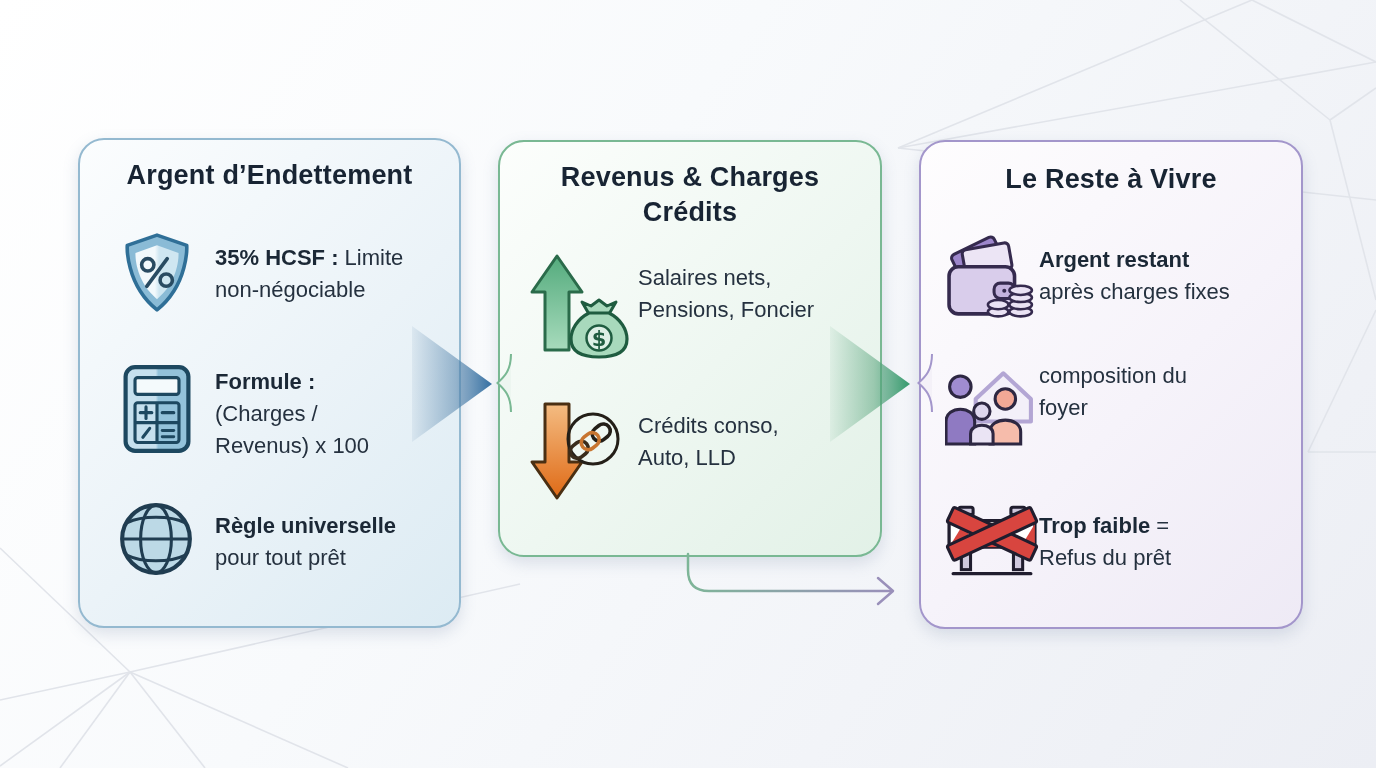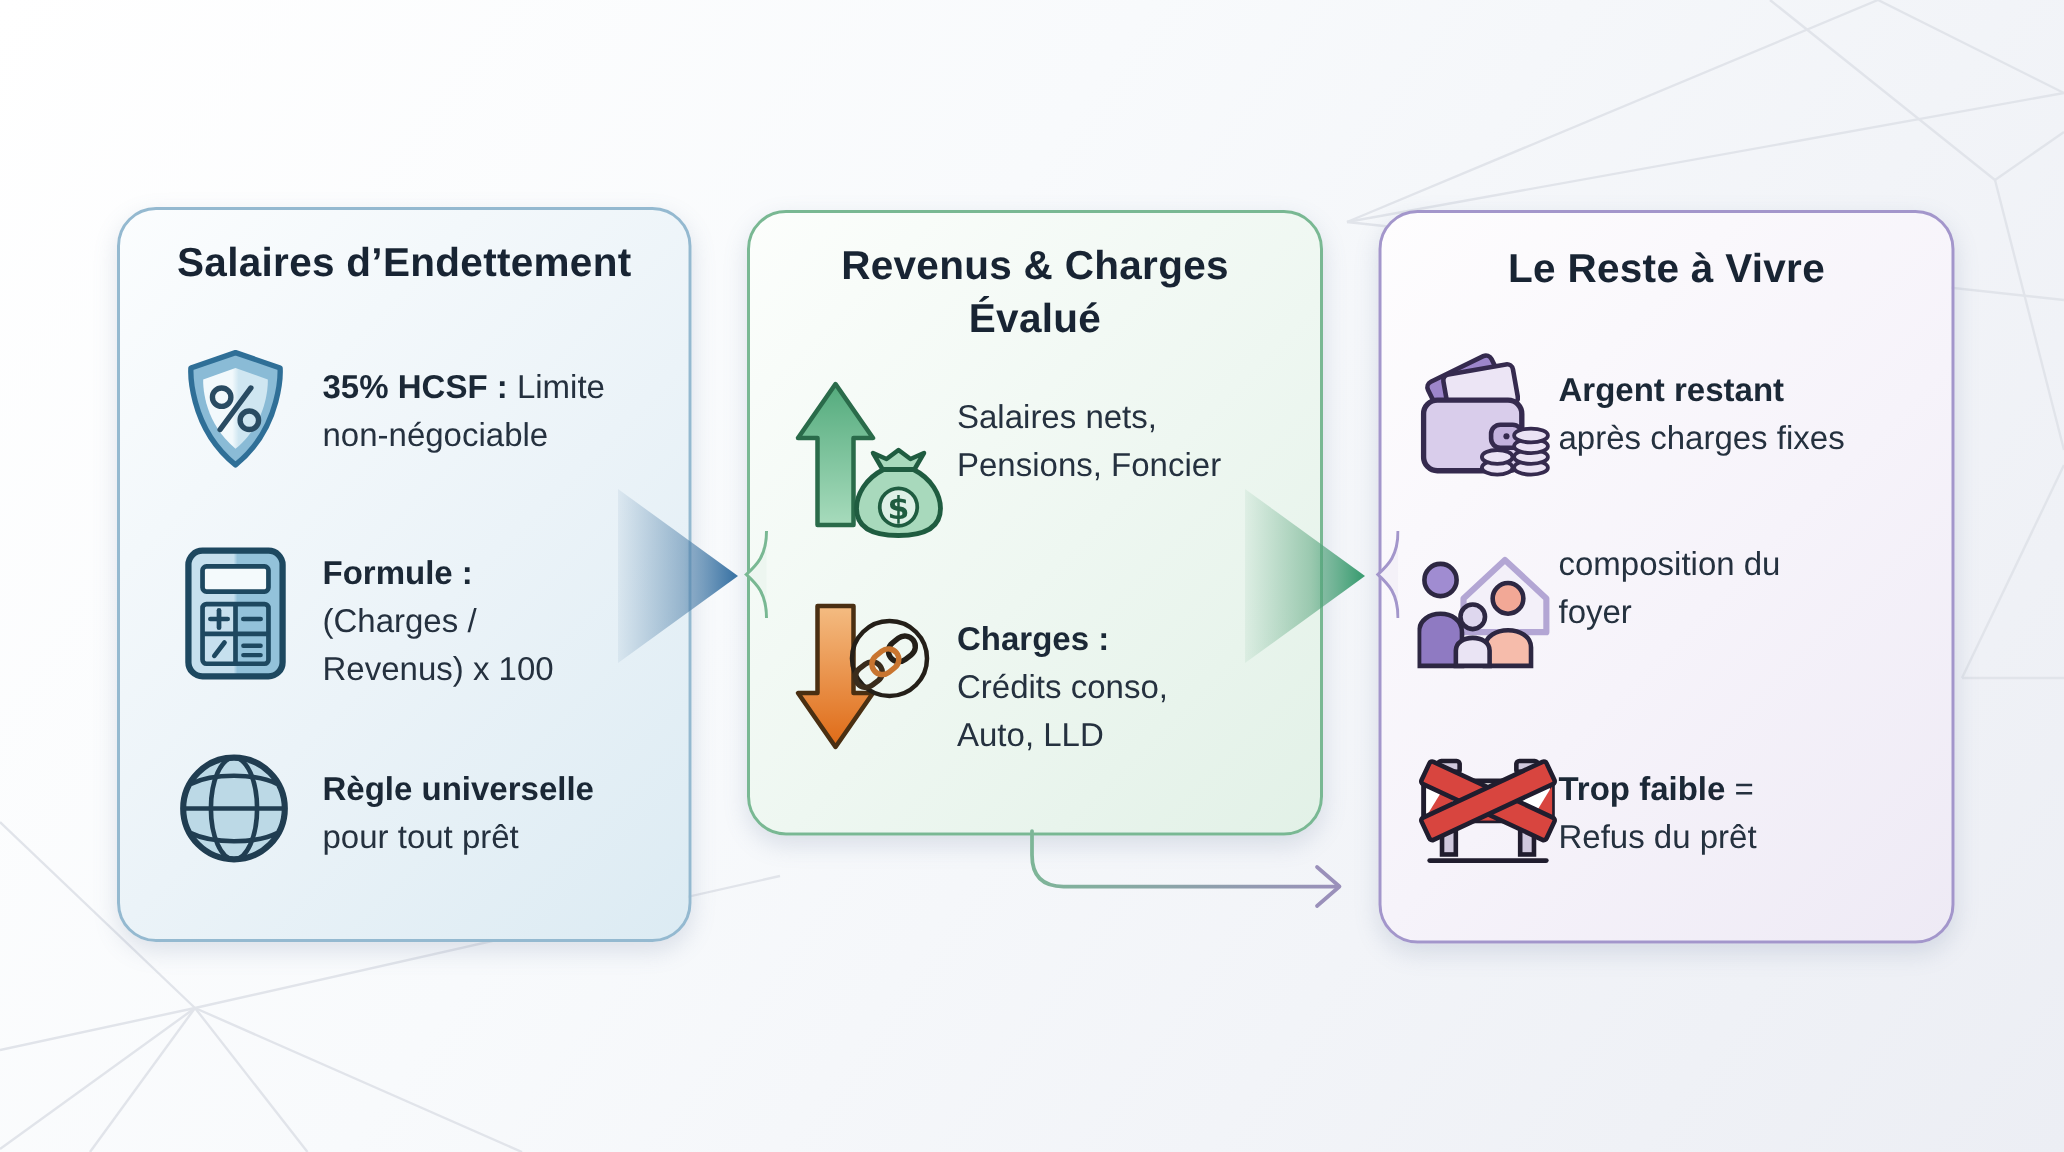--- a/index.html
+++ b/index.html
@@ -69,21 +69,21 @@
       <path d="M0 700 L130 672"></path>
       <path d="M0 766 L130 672"></path>
     <path d="M130 672 L60 768"></path>
       <path d="M130 672 L205 768"></path>
       <path d="M130 672 L348 768"></path>
     <path d="M130 672 L520 584"></path>
   </g>
 </svg>
 
 <section class="card card-plafond">
-  <h2 style="top:18px">Salaires d’Endettement</h2>
+  <h2 style="top:18px">Argent d’Endettement</h2>
 
   <div class="row">
     <div class="icn" style="left:40px;top:92px">
       <svg width="74" height="82" viewBox="0 0 72 80">
         <defs>
             <linearGradient id="shg" x1="0" y1="0" x2="1" y2="0">
           <stop offset="0.45" stop-color="#f2f9fc"></stop>
               <stop offset="0.55" stop-color="#cfe6f1"></stop>
         </linearGradient>
           </defs>
@@ -142,21 +142,21 @@
     <div class="txt" style="left:135px;top:370px">
       <div class="ln"><b>Règle universelle</b></div>
       <div class="ln"><span>pour tout prêt</span></div>
     </div>
   </div>
 </section>
 
 <section class="card card-revenus">
   <h2 style="top:18px">
       <span style="display:block">Revenus &amp; Charges</span>
-      <span style="display:block">Évalué</span>
+      <span style="display:block">Crédits</span>
     </h2>
 
   <div class="row">
     <div class="icn" style="left:28px;top:110px">
       <svg width="58" height="102" viewBox="0 0 58 102">
         <defs>
             <linearGradient id="gup" x1="0" y1="0" x2="0" y2="1">
           <stop offset="0" stop-color="#54ab7d"></stop>
               <stop offset="1" stop-color="#a7dbbc"></stop>
         </linearGradient>
@@ -194,21 +194,20 @@
       <svg width="58" height="58" viewBox="0 0 58 58">
         <circle cx="29" cy="29" r="25" fill="none" stroke="#241f18" stroke-width="3"></circle>
         <g transform="rotate(-38 29 29)">
           <rect x="2" y="22" width="19" height="14" rx="7" fill="none" stroke="#3a2c1c" stroke-width="3.6"></rect>
           <rect x="30" y="22" width="19" height="14" rx="7" fill="none" stroke="#241f18" stroke-width="3.6"></rect>
           <rect x="16" y="22" width="19" height="14" rx="7" fill="none" stroke="#c87530" stroke-width="3.6"></rect>
         </g>
       </svg>
     </div>
     <div class="txt" style="left:138px;top:268px">
-      <div class="ln"><b>Charges :</b></div>
       <div class="ln"><span>Crédits conso,</span></div>
       <div class="ln"><span>Auto, LLD</span></div>
     </div>
   </div>
 </section>
 
 <section class="card card-reste">
   <h2 style="top:20px">Le Reste à Vivre</h2>
 
   <div class="row">

